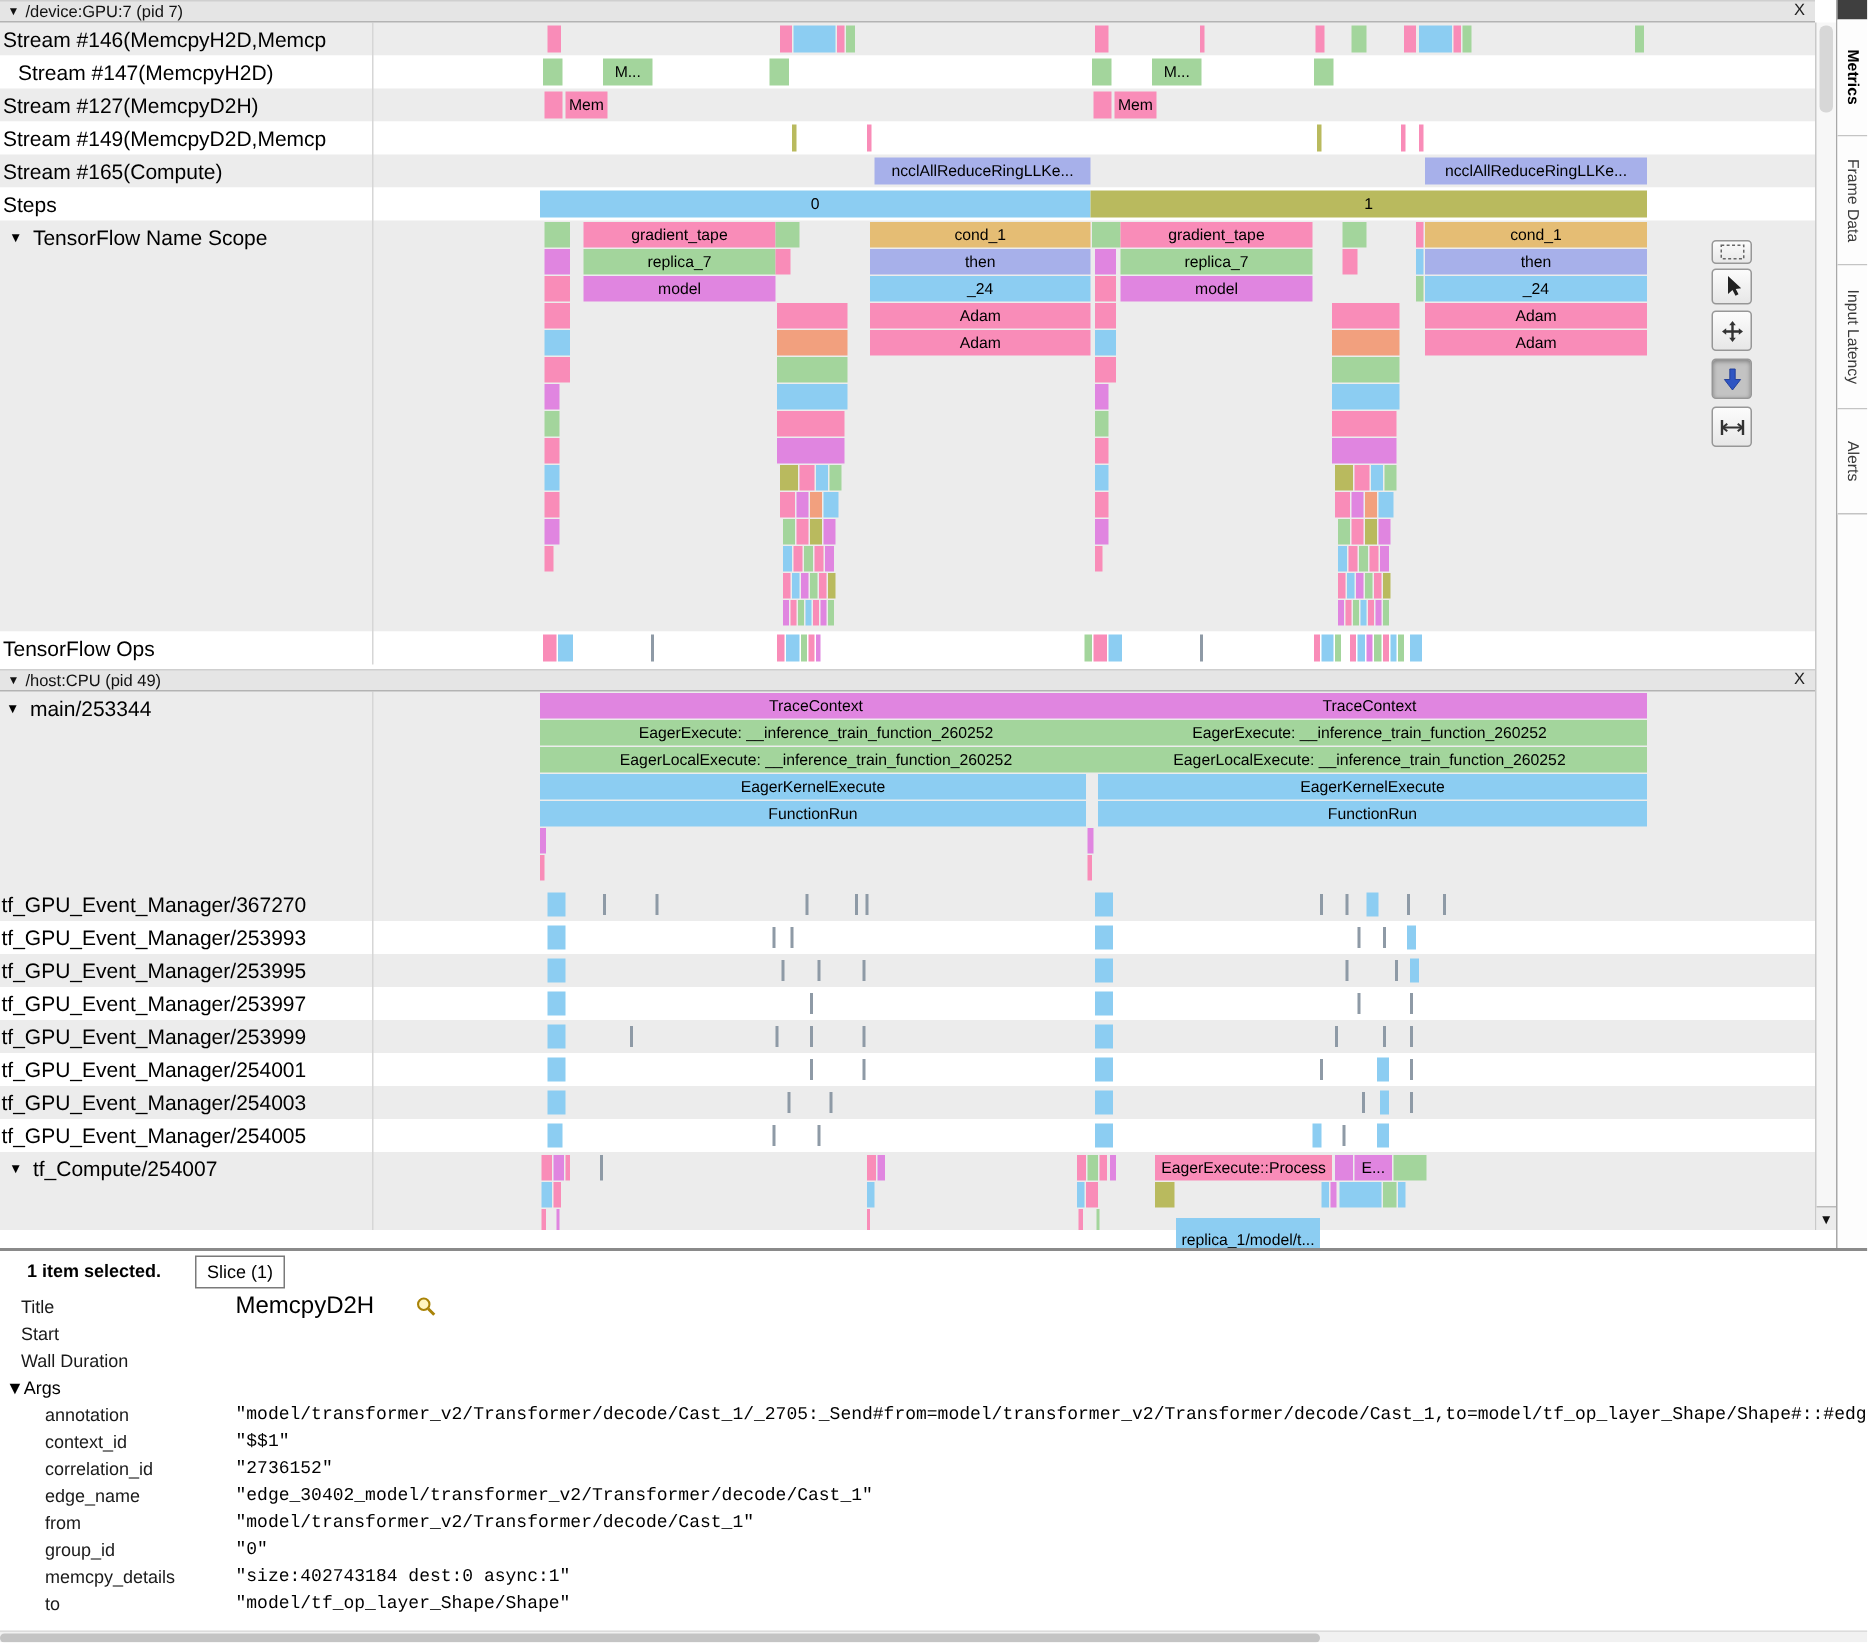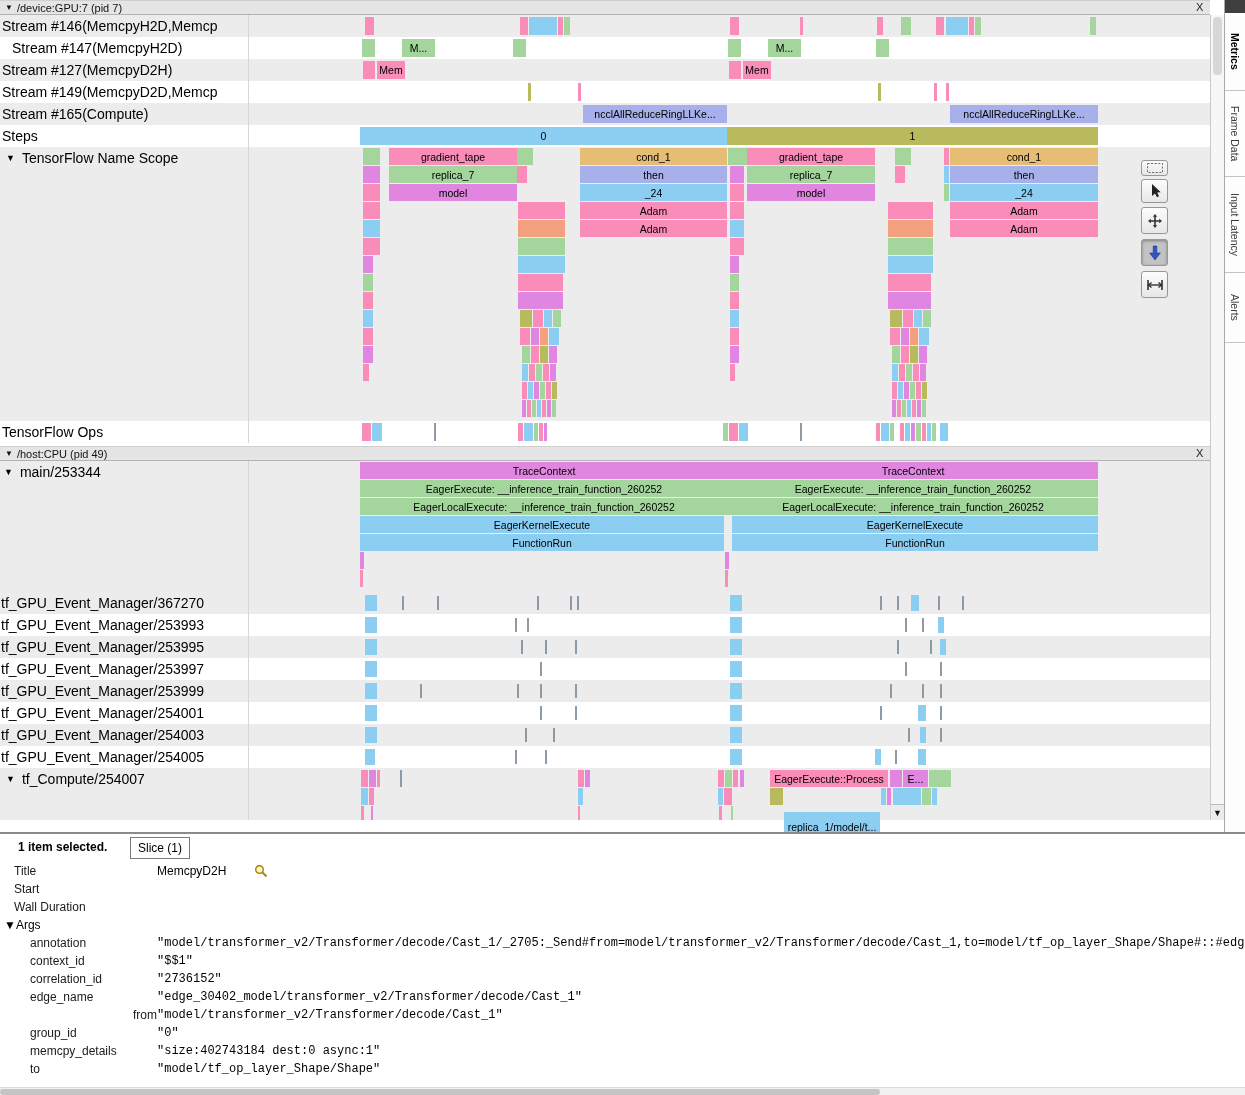--- a/index.html
+++ b/index.html
@@ -42,21 +42,21 @@
   .details{position:absolute;left:0;top:832px;width:1245px;height:255px;background:#fff;
     border-top:2px solid #8a8a8a;box-sizing:border-box;overflow:hidden;z-index:9;}
   .dtabbar{position:relative;height:26px;}
   .dcount{position:absolute;left:18px;top:6px;font-size:12px;font-weight:bold;color:#000;}
   .dtab{position:absolute;left:130px;top:3px;width:60px;height:22px;border:1px solid #7a7a7a;background:#fff;
     display:flex;align-items:center;justify-content:center;font-size:12px;color:#000;cursor:pointer;box-sizing:border-box;}
   #prop-rows{margin-top:2px;}
   .prow{display:flex;height:18px;align-items:center;overflow:hidden;white-space:nowrap;}
   .plabel{width:157px;flex:none;font-size:12px;color:#1a1a1a;box-sizing:border-box;overflow:hidden;}
   .phead{color:#000;}
-  .pvalue{font-size:12px;color:#000;overflow:hidden;}
+  .pvalue{font-size:16px;color:#000;overflow:hidden;}
   .pvalue.mono{font-family:"Liberation Mono","DejaVu Sans Mono",monospace;font-size:12px;}
   .mag{margin-left:28px;display:inline-flex;align-items:center;}
   
   .hscroll{position:absolute;left:0;top:1087px;width:1245px;height:8px;background:#f1f1f1;border-top:1px solid #dcdcdc;
     box-sizing:border-box;z-index:10;}
   .hthumb{position:absolute;left:0px;top:1px;width:880px;height:6px;background:#c4c4c4;border-radius:3px;}
 </style>
 </head>
 <body>
 
@@ -520,21 +520,21 @@
         </div>
         <div class="prow">
           <div class="plabel" style="padding-left: 30px;">correlation_id</div>
           <div class="pvalue mono">"2736152"</div>
         </div>
         <div class="prow">
           <div class="plabel" style="padding-left: 30px;">edge_name</div>
           <div class="pvalue mono">"edge_30402_model/transformer_v2/Transformer/decode/Cast_1"</div>
         </div>
         <div class="prow">
-          <div class="plabel" style="padding-left: 30px; text-align: right;">from</div>
+          <div class="plabel" style="padding-left: 30px;">from</div>
           <div class="pvalue mono">"model/transformer_v2/Transformer/decode/Cast_1"</div>
         </div>
         <div class="prow">
           <div class="plabel" style="padding-left: 30px;">group_id</div>
           <div class="pvalue mono">"0"</div>
         </div>
         <div class="prow">
           <div class="plabel" style="padding-left: 30px;">memcpy_details</div>
           <div class="pvalue mono">"size:402743184 dest:0 async:1"</div>
         </div>

